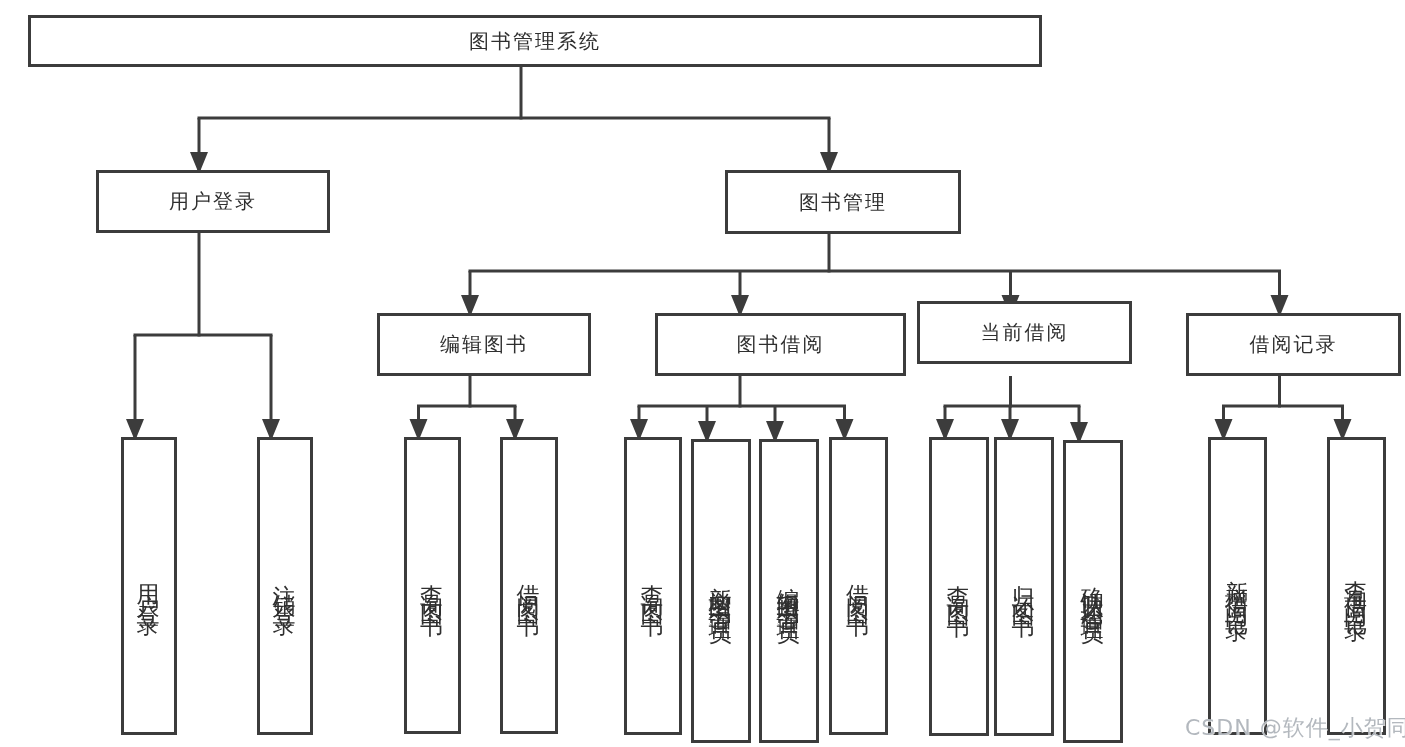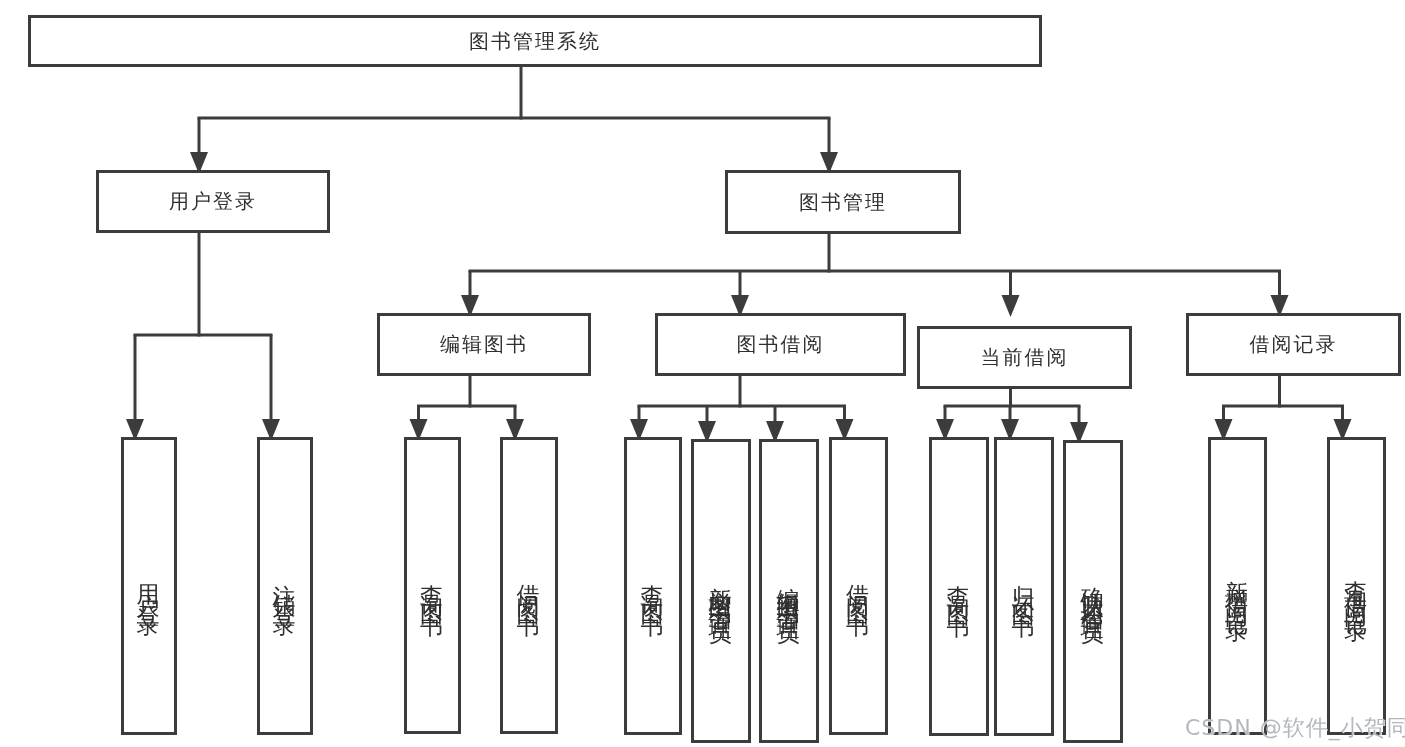--- a/index.html
+++ b/index.html
@@ -127,21 +127,21 @@
     </div>
     <div class="node" style="left: 711px; top: 170px; width: 236px; height: 64px;">
       <span class="label">图书管理</span>
     </div>
     <div class="node" style="left: 363px; top: 313px; width: 214px; height: 63px;">
       <span class="label">编辑图书</span>
     </div>
     <div class="node" style="left: 641px; top: 313px; width: 251px; height: 63px;">
       <span class="label">图书借阅</span>
     </div>
-    <div class="node" style="left: 903px; top: 326px; width: 215px; height: 63px;">
+    <div class="node" style="left: 903px; top: 301px; width: 215px; height: 63px;">
       <span class="label">当前借阅</span>
     </div>
     <div class="node" style="left: 1172px; top: 313px; width: 215px; height: 63px;">
       <span class="label">借阅记录</span>
     </div>
     <div class="node vertical" style="left: 107px; top: 437px; width: 56px; height: 298px;">
       <span class="label ls-lg">用户登录</span>
     </div>
     <div class="node vertical" style="left: 243px; top: 437px; width: 56px; height: 298px;">
       <span class="label ls-lg">注销登录</span>

